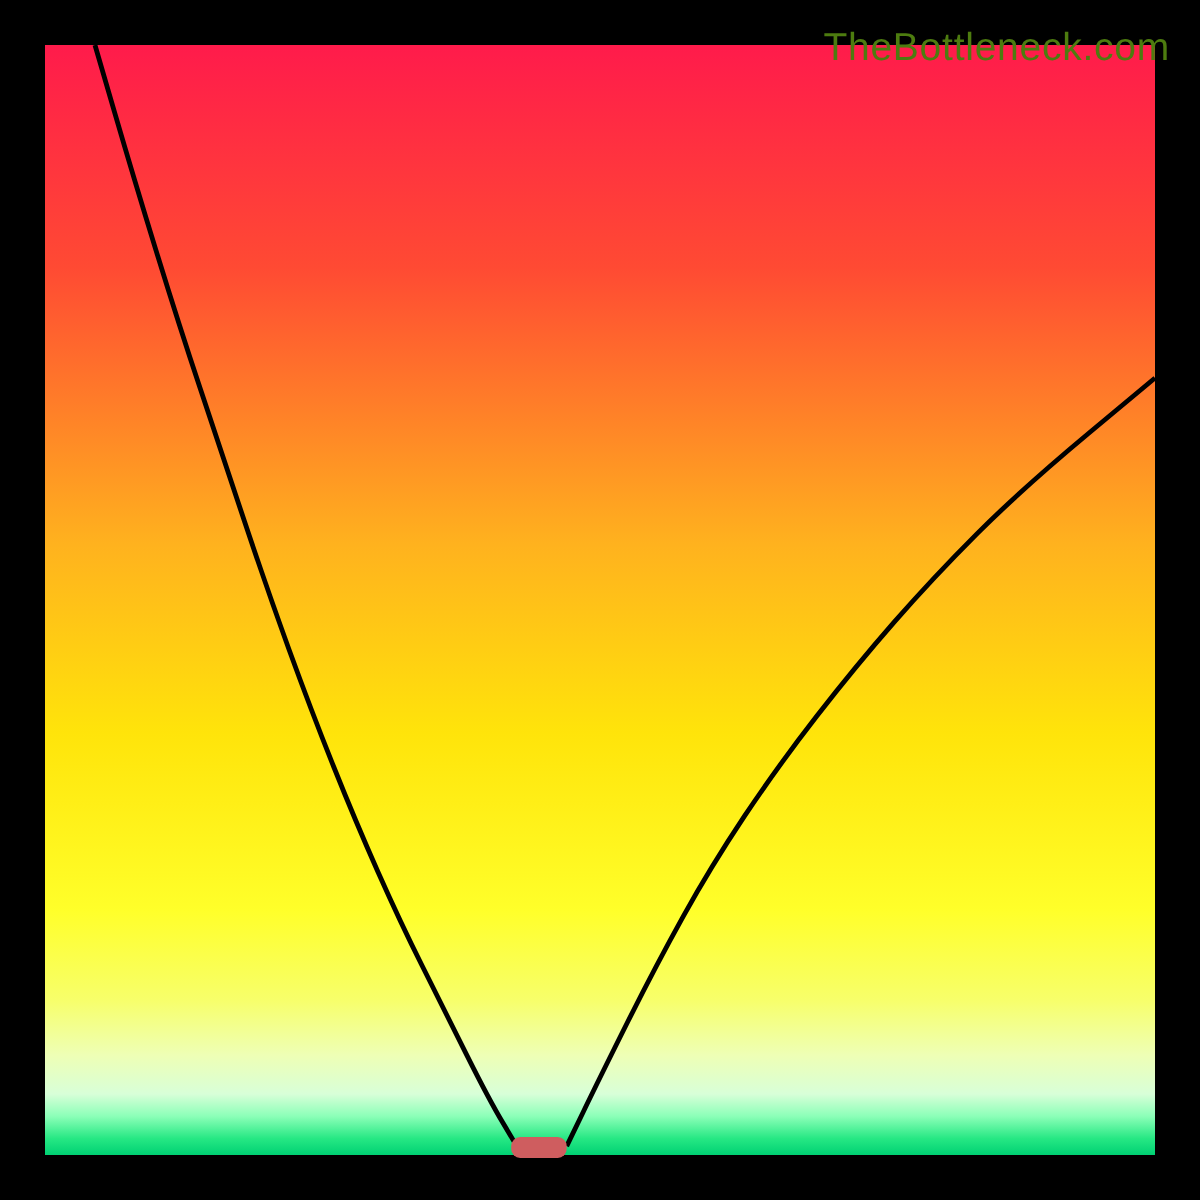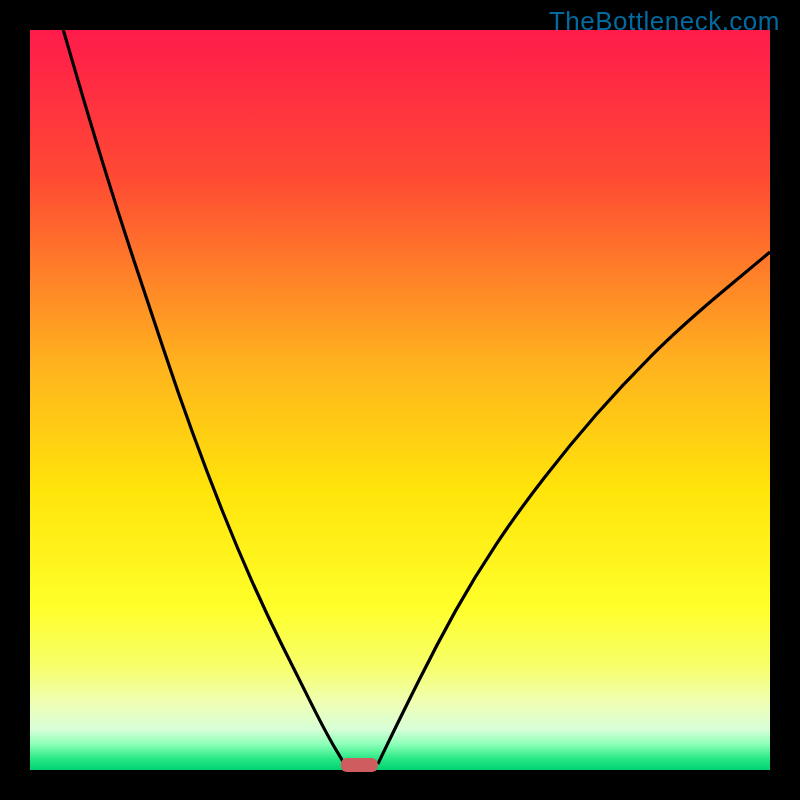--- a/index.html
+++ b/index.html
@@ -14,23 +14,23 @@
   .frame {
     position: absolute;
     left: 0;
     top: 0;
     width: 800px;
     height: 800px;
     background: #000;
   }
   .watermark {
     position: absolute;
-    top: 6px;
+    top: 16px;
     right: 20px;
-    color: #0369a1;
+    color: #4d7c0f;
     font-size: 26px;
     letter-spacing: 0.5px;
     font-weight: 400;
     user-select: none;
   }
   svg {
     position: absolute;
     left: 0;
     top: 0;
   }

